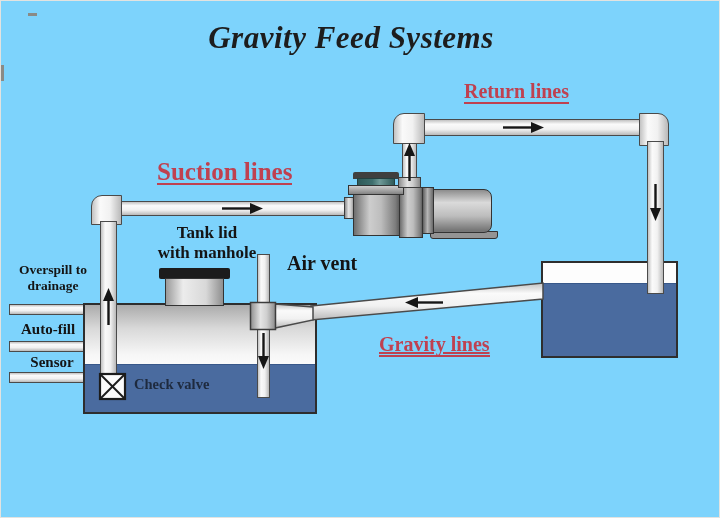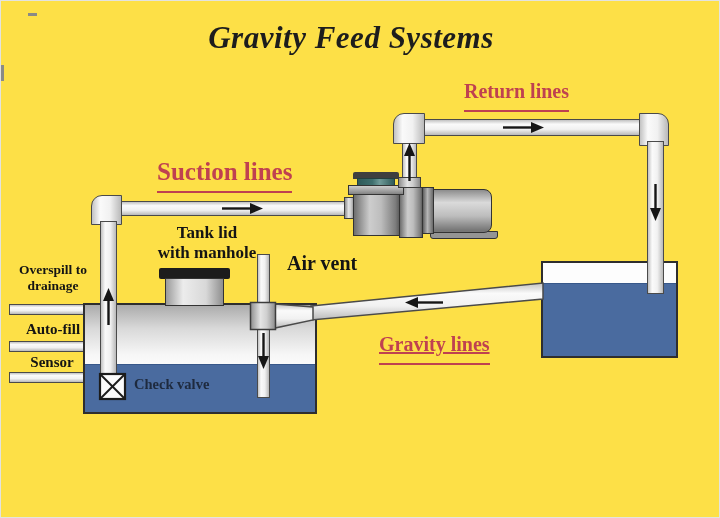--- a/index.html
+++ b/index.html
@@ -1,31 +1,31 @@
 <!DOCTYPE html>
 <html style="--label-red: #bf4150; --water-blue: #4a6b9f; --gasket-teal: #3f6f6e; --pipe-outline: #4a4a4a; --arrow-black: #161616;"><head>
 <meta charset="utf-8">
 <style>
   html,body{margin:0;padding:0;background:#fff;}
   .page{
     position:relative;width:720px;height:518px;overflow:hidden;
-    background:#fde047;border:1px solid #e3e3e0;box-sizing:border-box;
+    background:#7dd3fc;border:1px solid #e3e3e0;box-sizing:border-box;
     font-family:"Liberation Serif", serif;
   }
   .abs{position:absolute;}
   
   .title{
     left:0;top:19px;width:700px;text-align:center;
     font-size:31px;font-weight:bold;font-style:italic;color:#1d1d1d;
     letter-spacing:.5px;z-index:7;
   }
   .lbl-red{
     font-size:20px;font-weight:bold;color:var(--label-red,#bf4150);
     border-bottom:2px solid var(--label-red,#bf4150);
-    padding-bottom:8px;line-height:22px;z-index:7;
+    padding-bottom:0;line-height:22px;z-index:7;
   }
   .lbl-blk{font-weight:bold;color:#141414;z-index:7;}
   
   .pipe-h{
     background:linear-gradient(to bottom,#c2c2c2 0%,#fafafa 28%,#f1f1f1 62%,#b9b9b9 100%);
     border:1.5px solid #4a4a4a;box-sizing:border-box;
   }
   .pipe-v{
     background:linear-gradient(to right,#c2c2c2 0%,#fafafa 28%,#f1f1f1 62%,#b9b9b9 100%);
     border:1.5px solid #4a4a4a;box-sizing:border-box;
@@ -71,21 +71,21 @@
 
   <div class="abs lbl-blk" style="left:150px;top:222px;width:112px;text-align:center;font-size:17px;line-height:20px;">
     <div>Tank lid</div>
     <div>with manhole</div>
   </div>
   <div class="abs lbl-blk" style="left:286px;top:251px;font-size:20px;">Air vent</div>
   <div class="abs lbl-blk" style="left:8px;top:261px;width:88px;text-align:center;font-size:13.5px;line-height:16px;">
     <div>Overspill to</div>
     <div>drainage</div>
   </div>
-  <div class="abs lbl-blk" style="left:20px;top:320px;width:64px;text-align:center;font-size:15px;">Auto-fill</div>
+  <div class="abs lbl-blk" style="left:20px;top:320px;width:64px;text-align:left;font-size:15px;">Auto-fill</div>
   <div class="abs lbl-blk" style="left:22px;top:353px;width:58px;text-align:center;font-size:15px;">Sensor</div>
   <div class="abs lbl-blk" style="left:133px;top:375px;font-size:14.5px;color:#1e2a3e;">Check valve</div>
 
   <div class="abs pipe-h" style="left:8px;top:303px;width:80px;height:11px;z-index:0;"></div>
   <div class="abs pipe-h" style="left:8px;top:340px;width:80px;height:11px;z-index:0;"></div>
   <div class="abs pipe-h" style="left:8px;top:371px;width:80px;height:11px;z-index:0;"></div>
 
   <div class="abs tank" style="left:82px;top:302px;width:234px;height:111px;">
     <div class="water" style="height:47px;"></div>
   </div>

